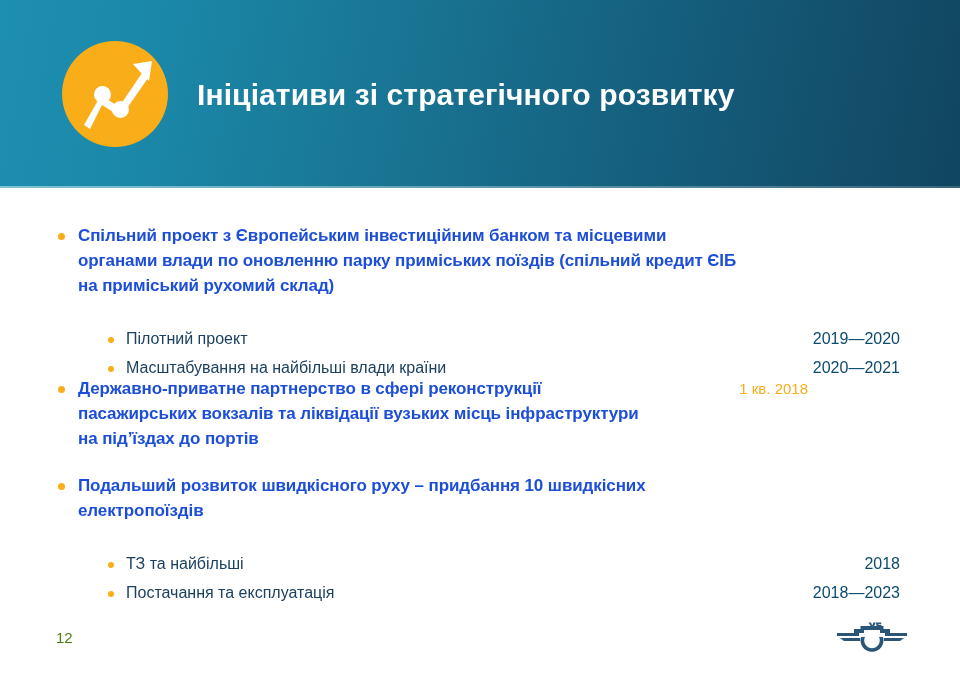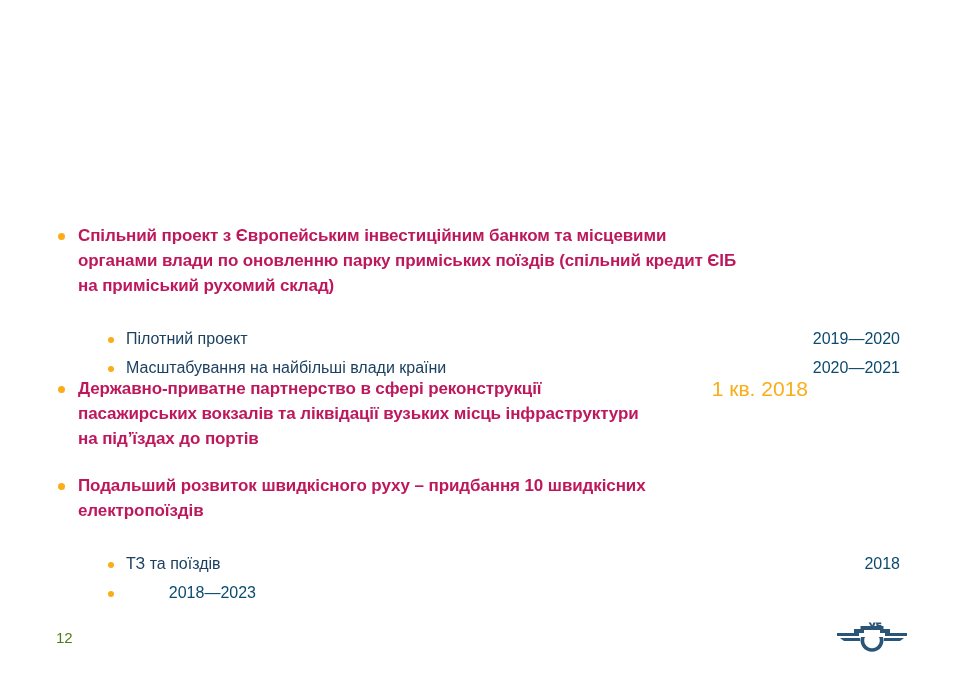--- a/index.html
+++ b/index.html
@@ -81,33 +81,33 @@
   }
   .l1-bullet {
     position: absolute;
     left: 58px; top: 10px;
     width: 7px; height: 7px;
     border-radius: 50%;
     background: #f9ad18;
   }
   .l1-text {
     flex: 1 1 auto;
-    color: #be185d;
+    color: #1d4ed8;
     font-size: 17px;
     font-weight: bold;
     line-height: 25px;
     padding-left: 22px;
     letter-spacing: -.1px;
   }
   .l1-date {
     flex: 0 0 auto;
     width: 150px;
     text-align: right;
     color: #f9ad18;
-    font-size: 21px;
+    font-size: 15px;
     font-weight: normal;
     line-height: 25px;
   }
 
   
   .l2-wrap { margin-top: 30px; }
   .l2-row {
     position: relative;
     display: flex;
     align-items: flex-start;
@@ -153,20 +153,34 @@
     left: 836px; top: 616px;
     width: 72px; height: 40px;
   }
   #footer-logo svg { display: block; }
 </style>
 </head>
 <body>
 
 <div id="slide">
 
+  <div id="header-band">
+    <div id="header-icon-circle">
+      <svg width="106" height="106" viewBox="0 0 106 106" aria-hidden="true">
+        <g fill="#ffffff">
+          <path d="M22 84 L39 54 L57 66 L80 32 L86 37 L59 76 L40 64 L28 88 Z"></path>
+          <circle cx="40.5" cy="53.5" r="8.5"></circle>
+          <circle cx="58.5" cy="68.5" r="8.5"></circle>
+          <path d="M71 23 L90 20 L87 40 L80 33 Z"></path>
+        </g>
+      </svg>
+    </div>
+    <div id="slide-title">Ініціативи зі стратегічного розвитку</div>
+    <div id="header-bottom-edge"></div>
+  </div>
 
   <div id="body-area">
 
     <div class="group" id="group-0">
       <div class="l1-row">
         <span class="l1-bullet"></span>
         <span class="l1-text">Спільний проект з Європейським інвестиційним банком та місцевими органами влади по оновленню парку приміських поїздів (спільний кредит ЄІБ на приміський рухомий склад)</span>
         <span class="l1-date"></span>
       </div>
       <div class="l2-wrap">
@@ -193,25 +207,26 @@
 
     <div class="group" id="group-2">
       <div class="l1-row">
         <span class="l1-bullet"></span>
         <span class="l1-text">Подальший розвиток швидкісного руху – придбання 10 швидкісних електропоїздів</span>
         <span class="l1-date"></span>
       </div>
       <div class="l2-wrap">
         <div class="l2-row">
           <span class="l2-bullet"></span>
-          <span class="l2-text">ТЗ та поїздів</span>
+          <span class="l2-text">ТЗ та найбільші</span>
           <span class="l2-date">2018</span>
         </div>
         <div class="l2-row">
           <span class="l2-bullet"></span>
+          <span class="l2-text">Постачання та експлуатація</span>
           <span class="l2-date">2018—2023</span>
         </div>
       </div>
     </div>
 
   </div>
 
   <div id="page-number">12</div>
 
   <div id="footer-logo">

